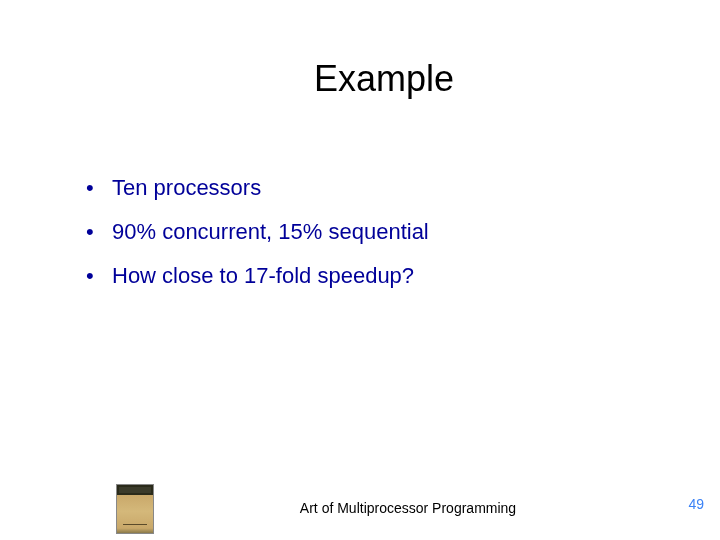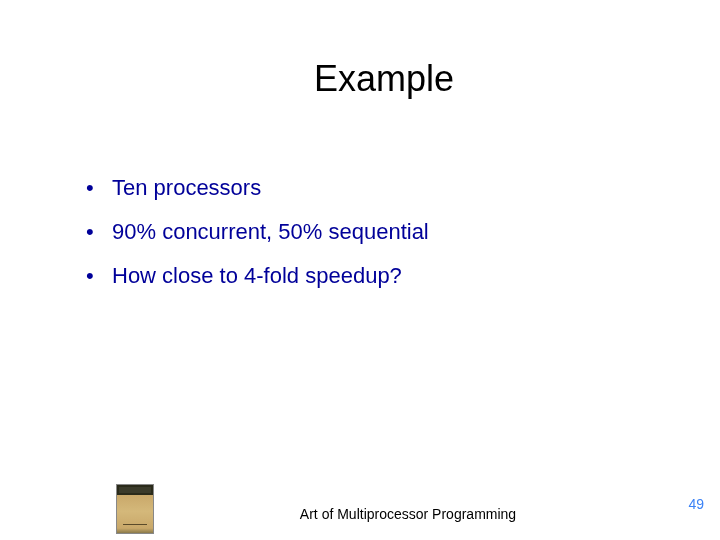--- a/index.html
+++ b/index.html
@@ -46,21 +46,21 @@
       position: absolute;
       bottom: 18px;
       left: 0;
       width: 100%;
       height: 50px;
     }
     .footer-text {
       position: absolute;
       left: 50%;
       transform: translateX(-50%);
-      bottom: 0;
+      bottom: 6px;
       font-size: 14px;
       color: #000000;
     }
     .page-number {
       position: absolute;
       right: 40px;
       bottom: 10px;
       font-size: 14px;
       color: #3b82f6;
     }
@@ -97,22 +97,22 @@
       background: #5a4a2a;
     }
   </style>
 </head>
 <body>
 
 <h1 class="slide-title">Example</h1>
 
 <ul class="bullet-list">
   <li class="bullet-item">Ten processors</li>
-  <li class="bullet-item">90% concurrent, 50% sequential</li>
-  <li class="bullet-item">How close to 4-fold speedup?</li>
+  <li class="bullet-item">90% concurrent, 15% sequential</li>
+  <li class="bullet-item">How close to 17-fold speedup?</li>
 </ul>
 
 <div class="footer">
   <div class="book-icon">
     <div class="book-cover"></div>
   </div>
   <div class="footer-text">Art of Multiprocessor Programming</div>
   <div class="page-number">49</div>
 </div>
 

